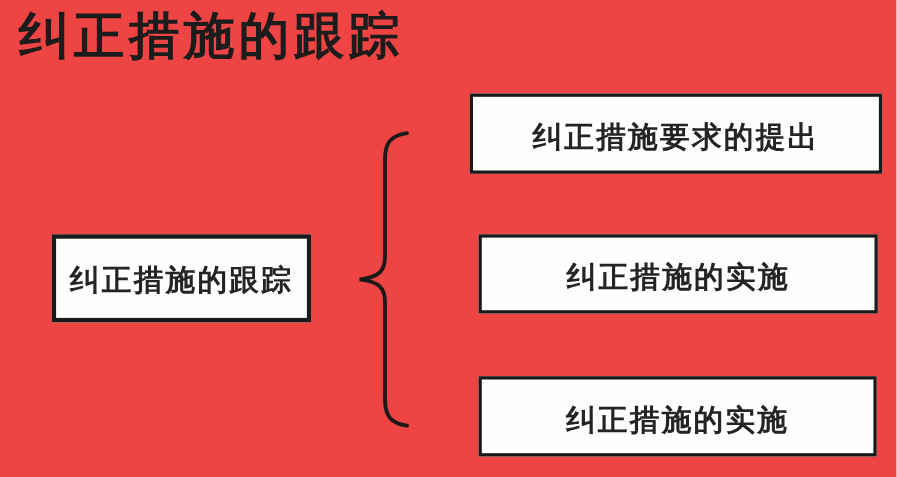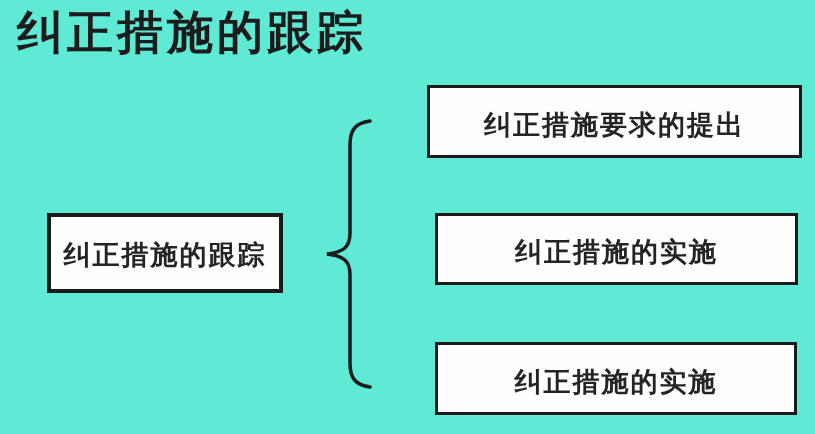--- a/index.html
+++ b/index.html
@@ -4,21 +4,21 @@
 <style>
   html, body {
     margin: 0;
     padding: 0;
     background: #ffffff;
   }
   .canvas {
     position: relative;
     width: 815px;
     height: 434px;
-    background: #5eead4;
+    background: #ef4444;
     font-family: "Liberation Serif", serif;
     color: #1c1c1c;
     overflow: hidden;
   }
   .diagram-title {
     position: absolute;
     left: 17px;
     top: 2px;
     margin: 0;
     font-size: 46px;

